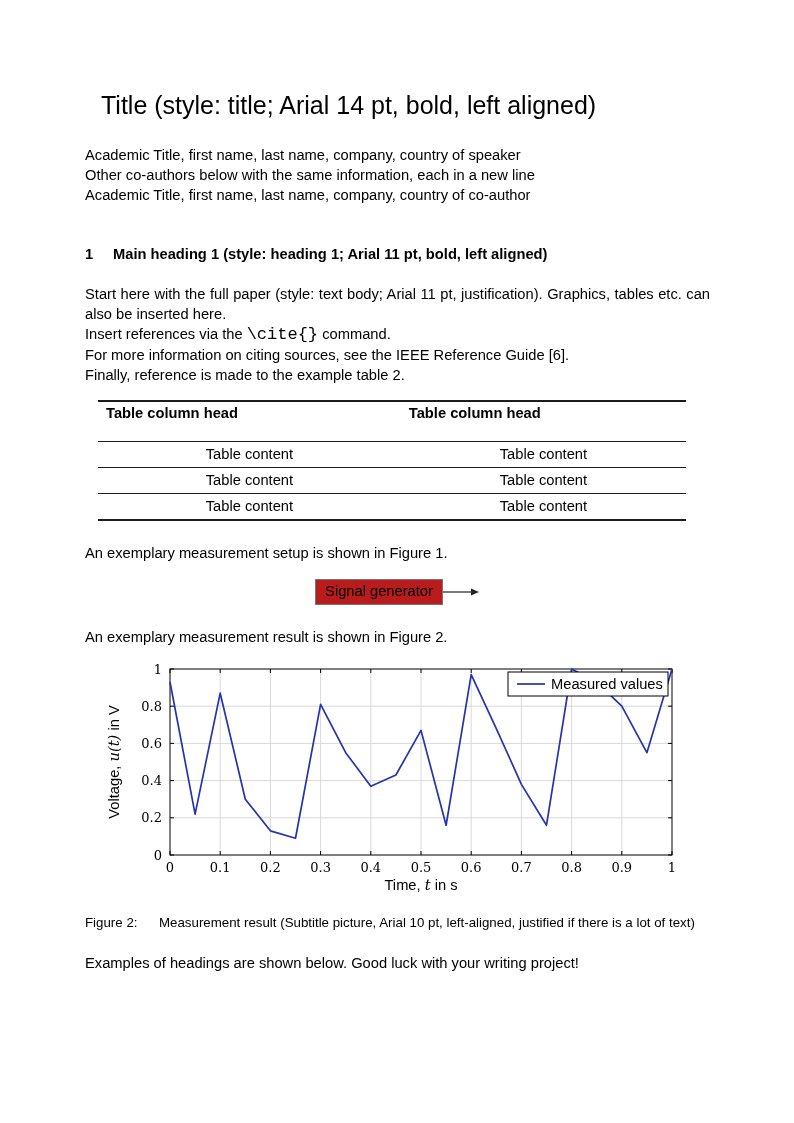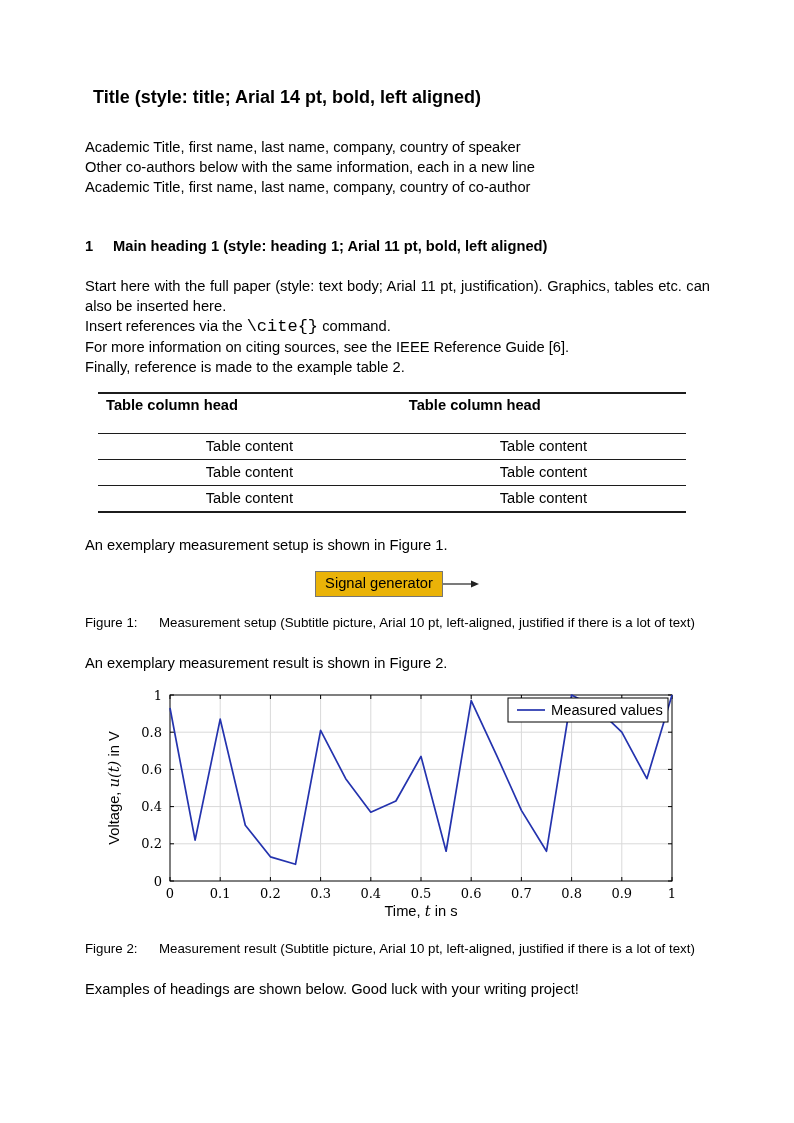--- a/index.html
+++ b/index.html
@@ -8,23 +8,23 @@
     width:794px; height:1123px;
     box-sizing:border-box;
     padding:78px 84px 0 85px;
     background:#ffffff;
     color:#000000;
     font-family:"Liberation Sans", sans-serif;
     font-size:14.7px;
     overflow:hidden;
   }
   .title {
-    margin:8px;
-    font-size:18px;
-    font-weight:bold;
+    margin:16px;
+    font-size:25px;
+    font-weight:normal;
     line-height:23px;
   }
   .authors { margin-top:28px; line-height:20px; }
   .authors div { white-space:nowrap; }
   .heading1 {
     margin-top:40px;
     display:flex;
     font-weight:bold;
     line-height:18px;
   }
@@ -61,21 +61,21 @@
   .caption .clabel { width:74px; flex-shrink:0; }
   .para { margin-top:22px; line-height:20px; }
   .fig1strip {
     margin-top:16px;
     display:flex;
     justify-content:center;
     align-items:center;
   }
   .figbox {
     border:1px solid #767676;
-    background:#eab308;
+    background:#b91c1c;
     padding:2px 9px 3px 9px;
     line-height:19px;
     white-space:nowrap;
   }
   .arrow-svg { display:block; }
   .chartwrap { margin-top:10px; }
   #chart-svg { display:block; }
   .tickfont { font-family:"DejaVu Serif", serif; font-size:13px; fill:#000; }
   .legendfont { font-family:"Liberation Sans", sans-serif; font-size:14.7px; fill:#000; }
   .axislabel { font-family:"Liberation Sans", sans-serif; font-size:14.7px; fill:#000; }
@@ -134,24 +134,20 @@
   <div class="para">An exemplary measurement setup is shown in Figure 1.</div>
 
   <div class="fig1strip">
     <span class="figbox">Signal generator</span>
     <svg class="arrow-svg" width="37" height="10" viewBox="0 0 37 10">
       <line x1="0" y1="5" x2="28" y2="5" stroke="#222" stroke-width="1.2"></line>
       <polygon points="28,1.4 36,5 28,8.6" fill="#222"></polygon>
     </svg>
   </div>
 
-  <div class="caption">
-    <span class="clabel">Figure 1:</span>
-    <span>Measurement setup (Subtitle picture, Arial 10 pt, left-aligned, justified if there is a lot of text)</span>
-  </div>
 
   <div class="para">An exemplary measurement result is shown in Figure 2.</div>
 
   <div class="chartwrap">
     <svg id="chart-svg" width="625" height="240" viewBox="0 0 625 240">
         <line x1="135.2" y1="12" x2="135.2" y2="198" stroke="#d9d9d9" stroke-width="1"></line>
         <line x1="185.4" y1="12" x2="185.4" y2="198" stroke="#d9d9d9" stroke-width="1"></line>
         <line x1="235.6" y1="12" x2="235.6" y2="198" stroke="#d9d9d9" stroke-width="1"></line>
         <line x1="285.8" y1="12" x2="285.8" y2="198" stroke="#d9d9d9" stroke-width="1"></line>
         <line x1="336" y1="12" x2="336" y2="198" stroke="#d9d9d9" stroke-width="1"></line>

